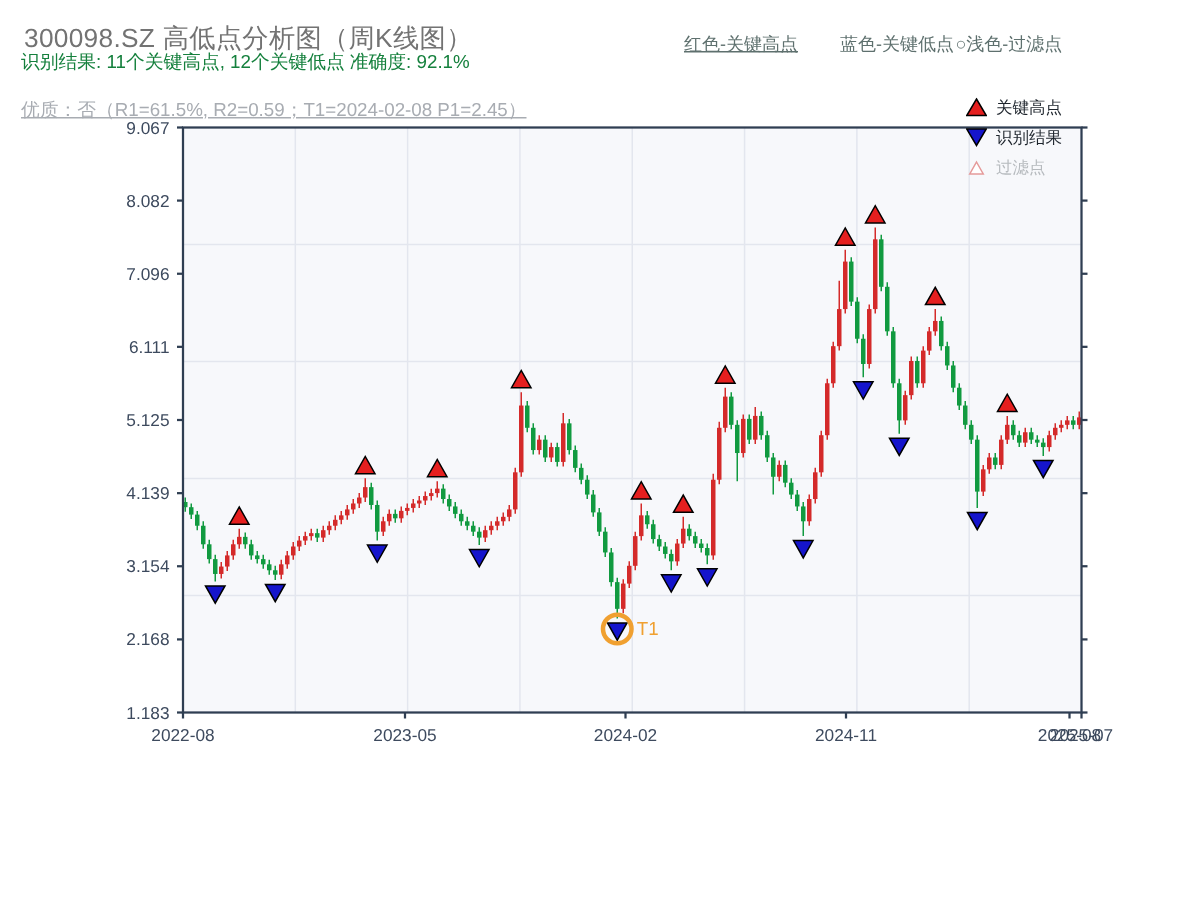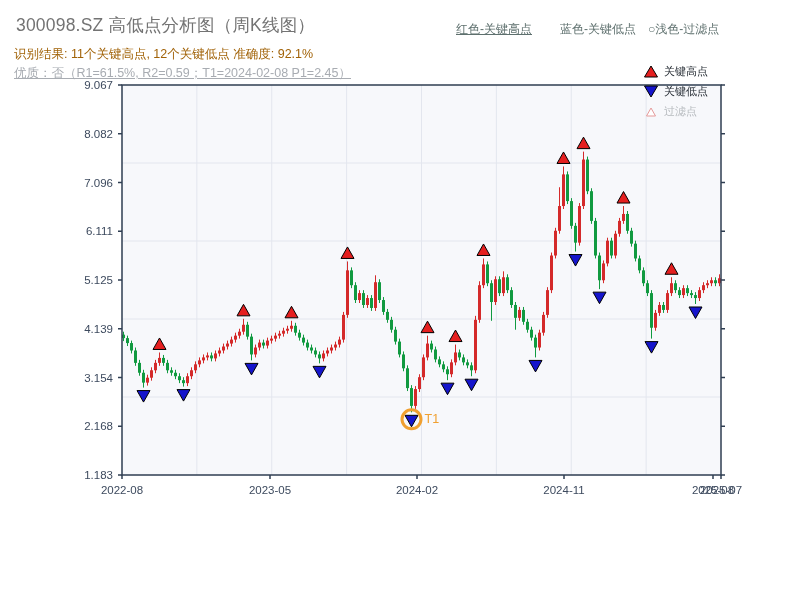--- a/index.html
+++ b/index.html
@@ -1,23 +1,23 @@
 <!DOCTYPE html>
 <html><head>
 <meta charset="utf-8">
 <style>
   html,body{margin:0;padding:0;background:#ffffff;}
   #page{position:relative;width:800px;height:600px;background:#ffffff;overflow:hidden;
         font-family:"Liberation Sans","DejaVu Sans",sans-serif;}
   #title{position:absolute;left:16px;top:13px;font-size:17.5px;color:#737373;letter-spacing:.2px;}
-  #result-line{position:absolute;left:14px;top:46px;font-size:12.5px;color:#a16207;}
+  #result-line{position:absolute;left:14px;top:33px;font-size:12.5px;color:#15803d;}
   #quality-line{position:absolute;left:14px;top:65px;font-size:12.5px;color:#a8acb2;text-decoration:underline;}
   #header-legend{position:absolute;top:21px;left:456px;font-size:12px;color:#5e706e;display:flex;}
   #header-legend span.hl1{margin-right:28px;text-decoration:underline;}
-  #header-legend span.hl2{margin-right:12px;}
+  #header-legend span.hl2{margin-right:1px;}
   #chart-wrap{position:absolute;left:0;top:0;width:800px;height:600px;}
   #plot-legend{position:absolute;left:644px;top:61px;}
   .pl-row{display:flex;align-items:center;height:20px;text-align:center;}
   .pl-row svg{margin-right:6px;}
   .pl-label{font-size:11px;color:#1d242c;}
   .pl-label.muted{color:#b6babe;}
 </style>
 </head>
 <body>
 
@@ -419,21 +419,21 @@
     <div class="pl-row">
       <svg width="14" height="13">
         <polygon points="7,1 13.5,12 0.5,12" fill="#e51f1f" stroke="#000" stroke-width="1"></polygon>
       </svg>
       <span class="pl-label">关键高点</span>
     </div>
     <div class="pl-row">
       <svg width="14" height="13">
         <polygon points="0.5,1 13.5,1 7,12" fill="#1515cc" stroke="#000" stroke-width="1"></polygon>
       </svg>
-      <span class="pl-label">关键低点</span>
+      <span class="pl-label">识别结果</span>
     </div>
     <div class="pl-row">
       <svg width="14" height="13">
         <polygon points="7,3 11.5,11 2.5,11" fill="#ffffff" stroke="#e59a9a" stroke-width="1"></polygon>
       </svg>
       <span class="pl-label muted">过滤点</span>
     </div>
   </div>
 
 </div>

